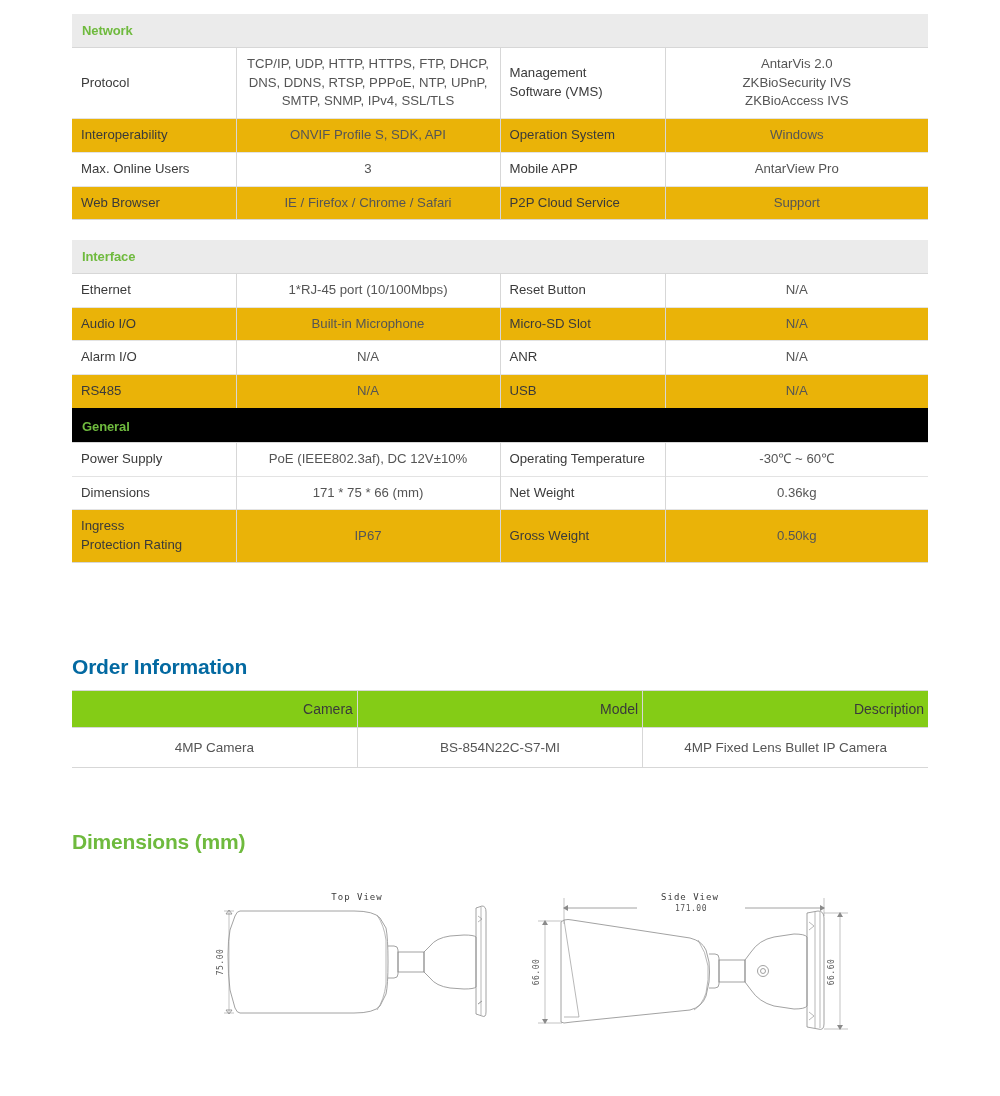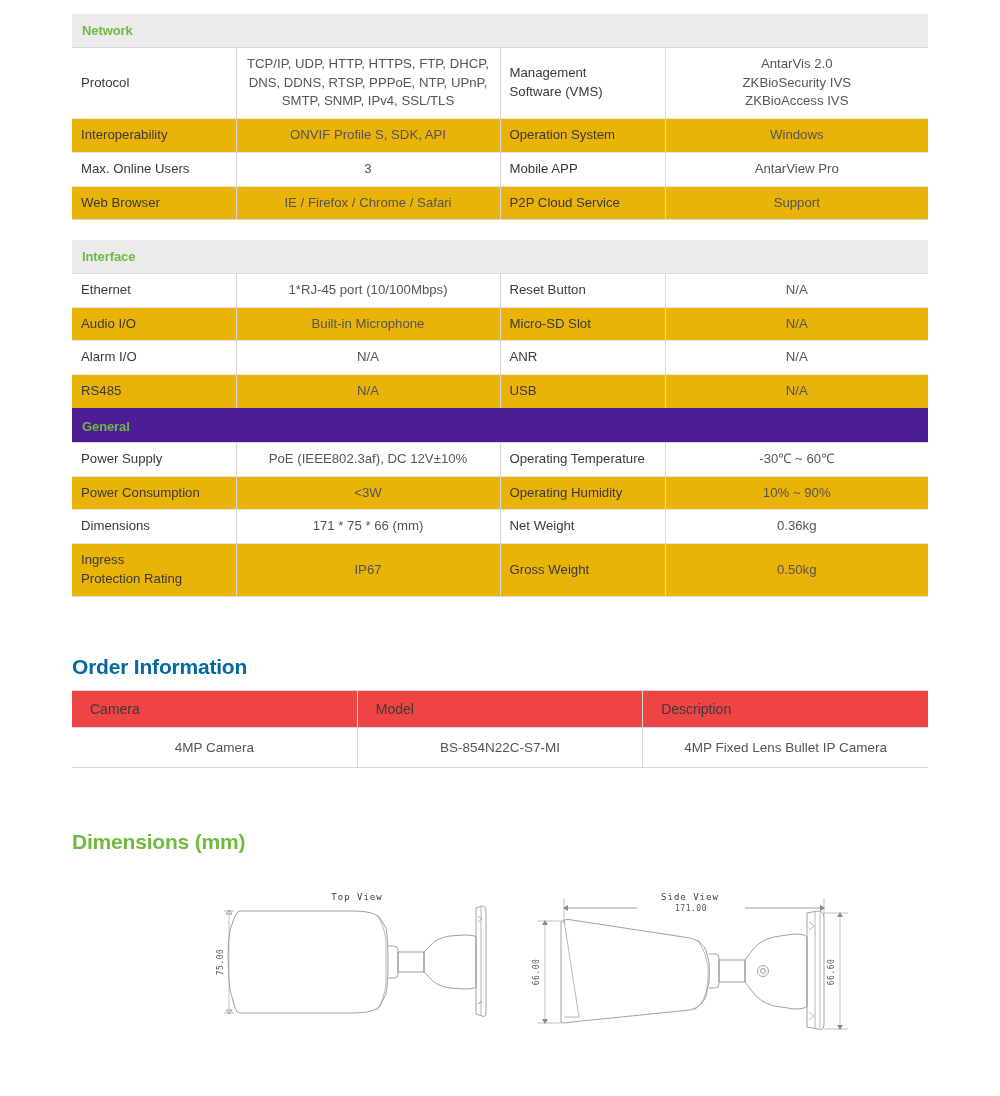--- a/index.html
+++ b/index.html
@@ -18,21 +18,21 @@
   table.spec col.c1 { width: 164px; }
   table.spec col.c2 { width: 264px; }
   table.spec col.c3 { width: 165px; }
   table.spec col.c4 { width: 263px; }
 
   .sec-head-row td {
     background: #ebebeb;
     padding: 7px 10px 8px 10px;
     border: none;
   }
-  .sec-head-row.plain td { background: #4c1d95; padding-top: 9px; padding-bottom: 7px; }
+  .sec-head-row.plain td { background: #000000; padding-top: 9px; padding-bottom: 7px; }
   .sec-title {
     color: #6fba3e;
     font-size: 13px;
     font-weight: bold;
     letter-spacing: -0.1px;
   }
 
   table.spec td.lbl, table.spec td.val {
     font-size: 13.2px;
     color: #3a3a3a;
@@ -55,23 +55,23 @@
   
   .order-title {
     position: absolute; left: 72px;
     color: #0369a1; font-size: 21px; font-weight: bold; letter-spacing: -0.2px;
   }
   table.order {
     width: 856px; border-collapse: collapse; table-layout: fixed;
   }
   table.order col { width: 285.33px; }
   table.order th {
-    background: #ef4444;
+    background: #84cc16;
     font-size: 14px; font-weight: normal; color: #3a3a3a;
-    padding: 10px 18px; text-align: left;
+    padding: 10px 4px; text-align: right;
     border-right: 1px solid #d7d7d7;
     border-top: 1px solid #d7d7d7;
     border-bottom: 1px solid #d7d7d7;
   }
   table.order th:last-child { border-right: none; }
   table.order td {
     background: #ffffff;
     font-size: 13.5px; color: #555555;
     padding: 12px 6px; text-align: center;
     border-right: 1px solid #d7d7d7;
@@ -197,26 +197,20 @@
         </colgroup>
         <tbody>
           <tr class="sec-head-row plain">
             <td colspan="4"><span class="sec-title">General</span></td>
           </tr>
           <tr class="row odd first">
             <td class="lbl">Power Supply</td>
             <td class="val">PoE (IEEE802.3af), DC 12V±10%</td>
             <td class="lbl">Operating Temperature</td>
             <td class="val">-30℃ ~ 60℃</td>
-          </tr>
-          <tr class="row even">
-            <td class="lbl">Power Consumption</td>
-            <td class="val">&lt;3W</td>
-            <td class="lbl">Operating Humidity</td>
-            <td class="val">10% ~ 90%</td>
           </tr>
           <tr class="row odd">
             <td class="lbl">Dimensions</td>
             <td class="val">171 * 75 * 66 (mm)</td>
             <td class="lbl">Net Weight</td>
             <td class="val">0.36kg</td>
           </tr>
           <tr class="row even tbl-bottom">
             <td class="lbl multi">Ingress
 Protection Rating</td>

